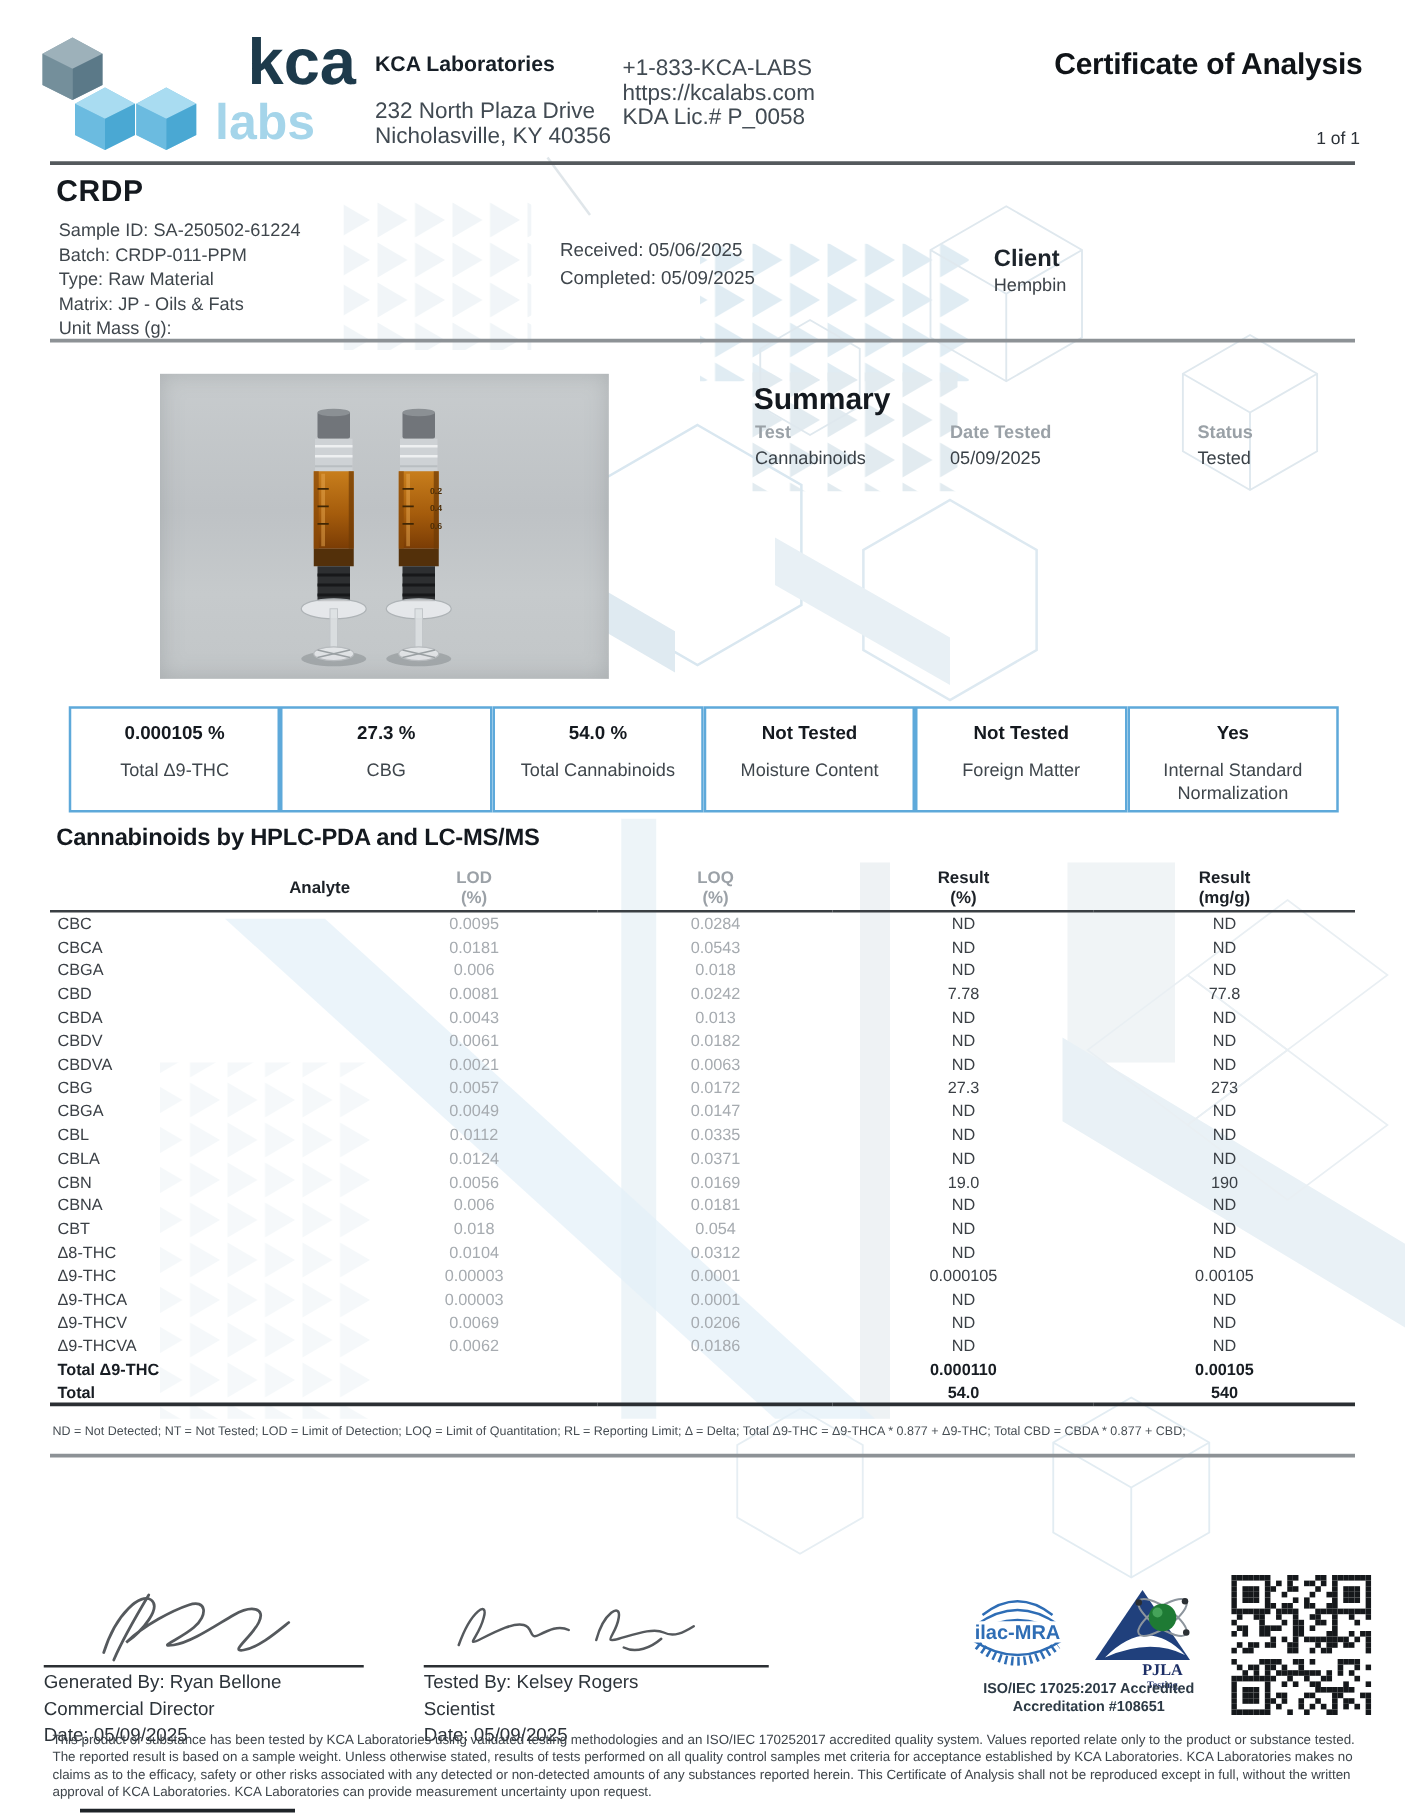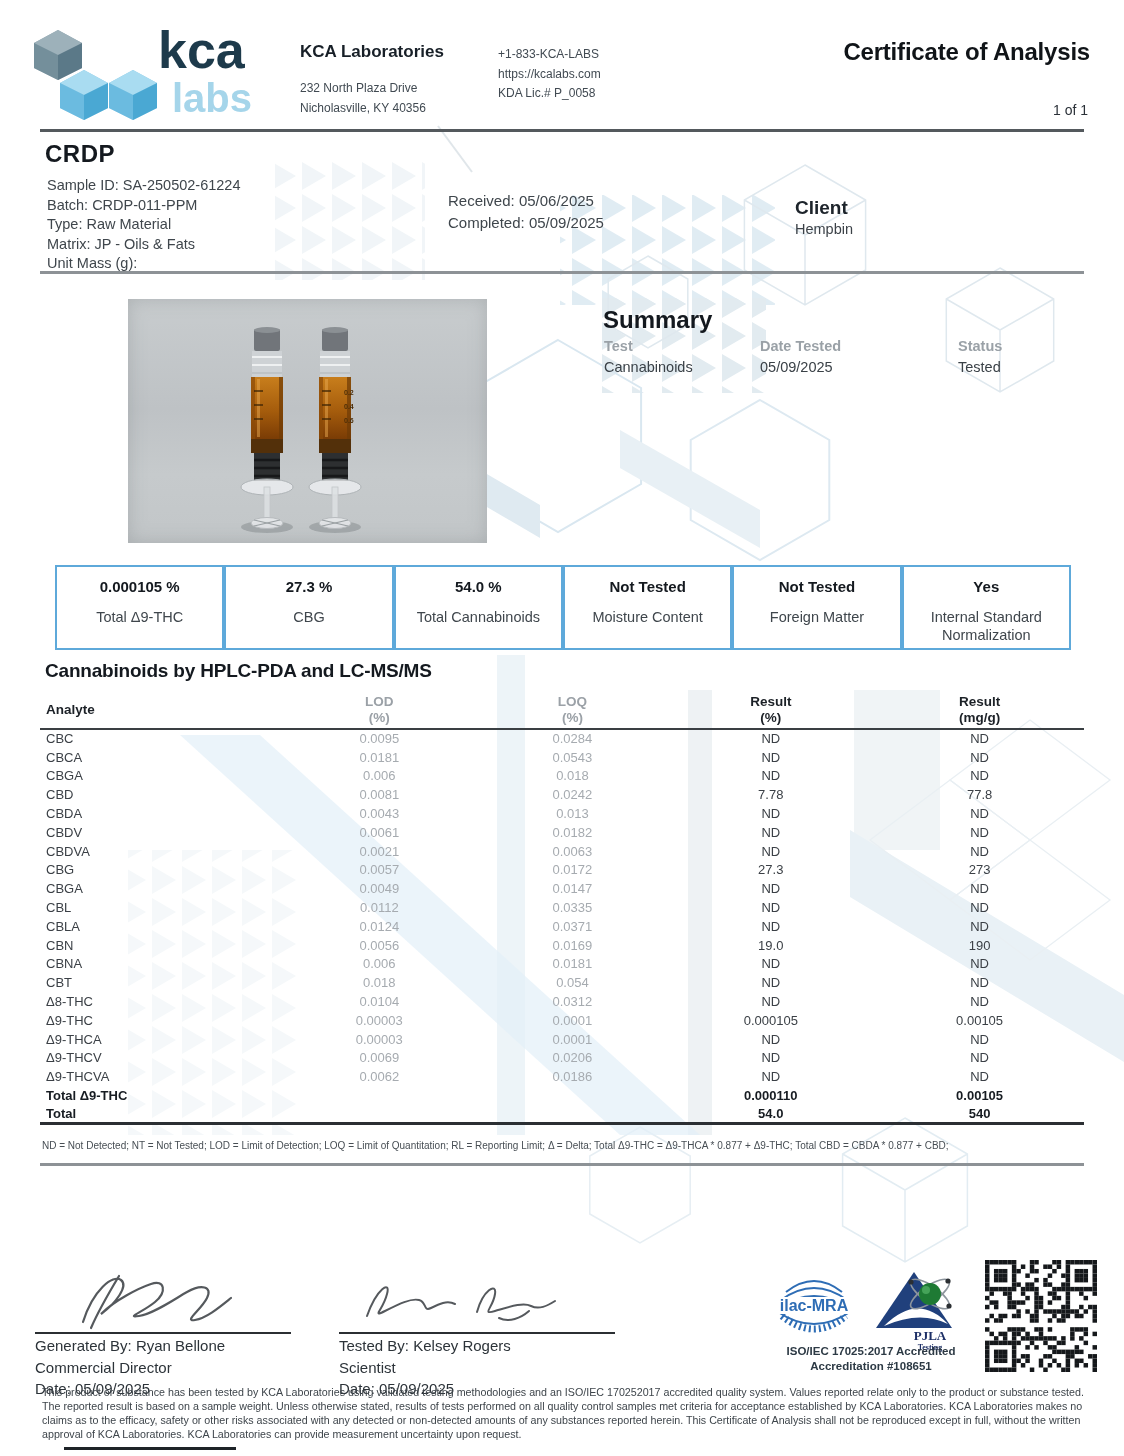--- a/index.html
+++ b/index.html
@@ -9,25 +9,25 @@
     font-family: "Liberation Sans", sans-serif; color: #3c4248; overflow: hidden;
     margin: 0 auto;
   }
   .abs { position: absolute; }
   .bg-decor { position:absolute; left:0; top:0; z-index:0; pointer-events:none; }
   .layer { position:absolute; z-index:1; }
 
   
   .logo-cubes { left:32px; top:28px; }
   .logo-text { left:158px; top:24px; line-height:1; }
-  .logo-kca { display:block; font-size:52px; font-weight:800; color:#1d3a4b; letter-spacing:0px; }
+  .logo-kca { display:block; font-size:52px; font-weight:800; color:#1d3a4b; letter-spacing:0px;margin-left:40px; }
   .logo-labs { display:block; font-size:40px; font-weight:800; color:#a5d5ea; margin-left:14px; margin-top:2px; }
   .lab-info { left:300px; top:42px; }
   .lab-name { font-size:17px; font-weight:700; color:#171f27; margin-bottom:17px; }
-  .lab-info .line, .contact .line { font-size:12px; color:#414a52; line-height:19.5px; }
+  .lab-info .line, .contact .line { font-size:18px; color:#414a52; line-height:19.5px; }
   .contact { left:498px; top:45px; }
   .coa-title { right:34px; top:38px; font-size:24px; font-weight:700; color:#101418; letter-spacing:-0.2px; }
   .page-num { right:36px; top:102px; font-size:14px; color:#2b3138; }
   .divider { left:40px; width:1044px; height:2.5px; background:#54595d; }
   .divider.gray { background:#8d9296; }
 
   
   .product-code { left:45px; top:140px; font-size:24px; font-weight:700; color:#14191f; letter-spacing:0.5px; }
   .sample-details { left:47px; top:176px; font-size:14.5px; line-height:19.5px; color:#3f464c; }
   .recv-block { left:448px; top:190px; font-size:15px; line-height:21.5px; color:#3f464c; }
@@ -56,21 +56,21 @@
   }
   .sbox .box-value { font-size:15px; font-weight:700; color:#14191f; }
   .sbox .box-label { font-size:14.5px; color:#3f464c; margin-top:13px; line-height:18px; padding:0 8px; }
 
   
   .section-heading { left:45px; top:660px; font-size:19px; font-weight:700; color:#14191f; letter-spacing:-0.2px;text-align:right; }
   .tablewrap { left:40px; top:694px; width:1044px; }
   table { width:100%; border-collapse:collapse; table-layout:fixed; }
   col.c1{width:23%} col.c2{width:19%} col.c3{width:18%} col.c4{width:20%} col.c5{width:20%}
   th { vertical-align:bottom; padding:0 0 3px 0; font-size:13.5px; font-weight:700; }
-  th.col-analyte { text-align:left; padding-left:6px; padding-bottom:10px; color:#1c2127; }
+  th.col-analyte { text-align:right; padding-left:6px; padding-bottom:10px; color:#1c2127; }
   th .th-label { line-height:16px; }
   th .th-sub { line-height:15px; font-weight:700; }
   th.muted { color:#9ba1a7; text-align:center; }
   th.dark  { color:#1c2127; text-align:center; }
   thead tr { border-bottom:2px solid #3a3f43; }
   td { height:18.8px; font-size:13px; padding:0; vertical-align:middle; }
   td.col-analyte { text-align:left; padding-left:6px; color:#3b4046; }
   td.col-num { text-align:center; color:#3b4046; }
   td.muted { color:#a6abb0; }
   tr.total-row td { font-weight:700; color:#171c22; }

